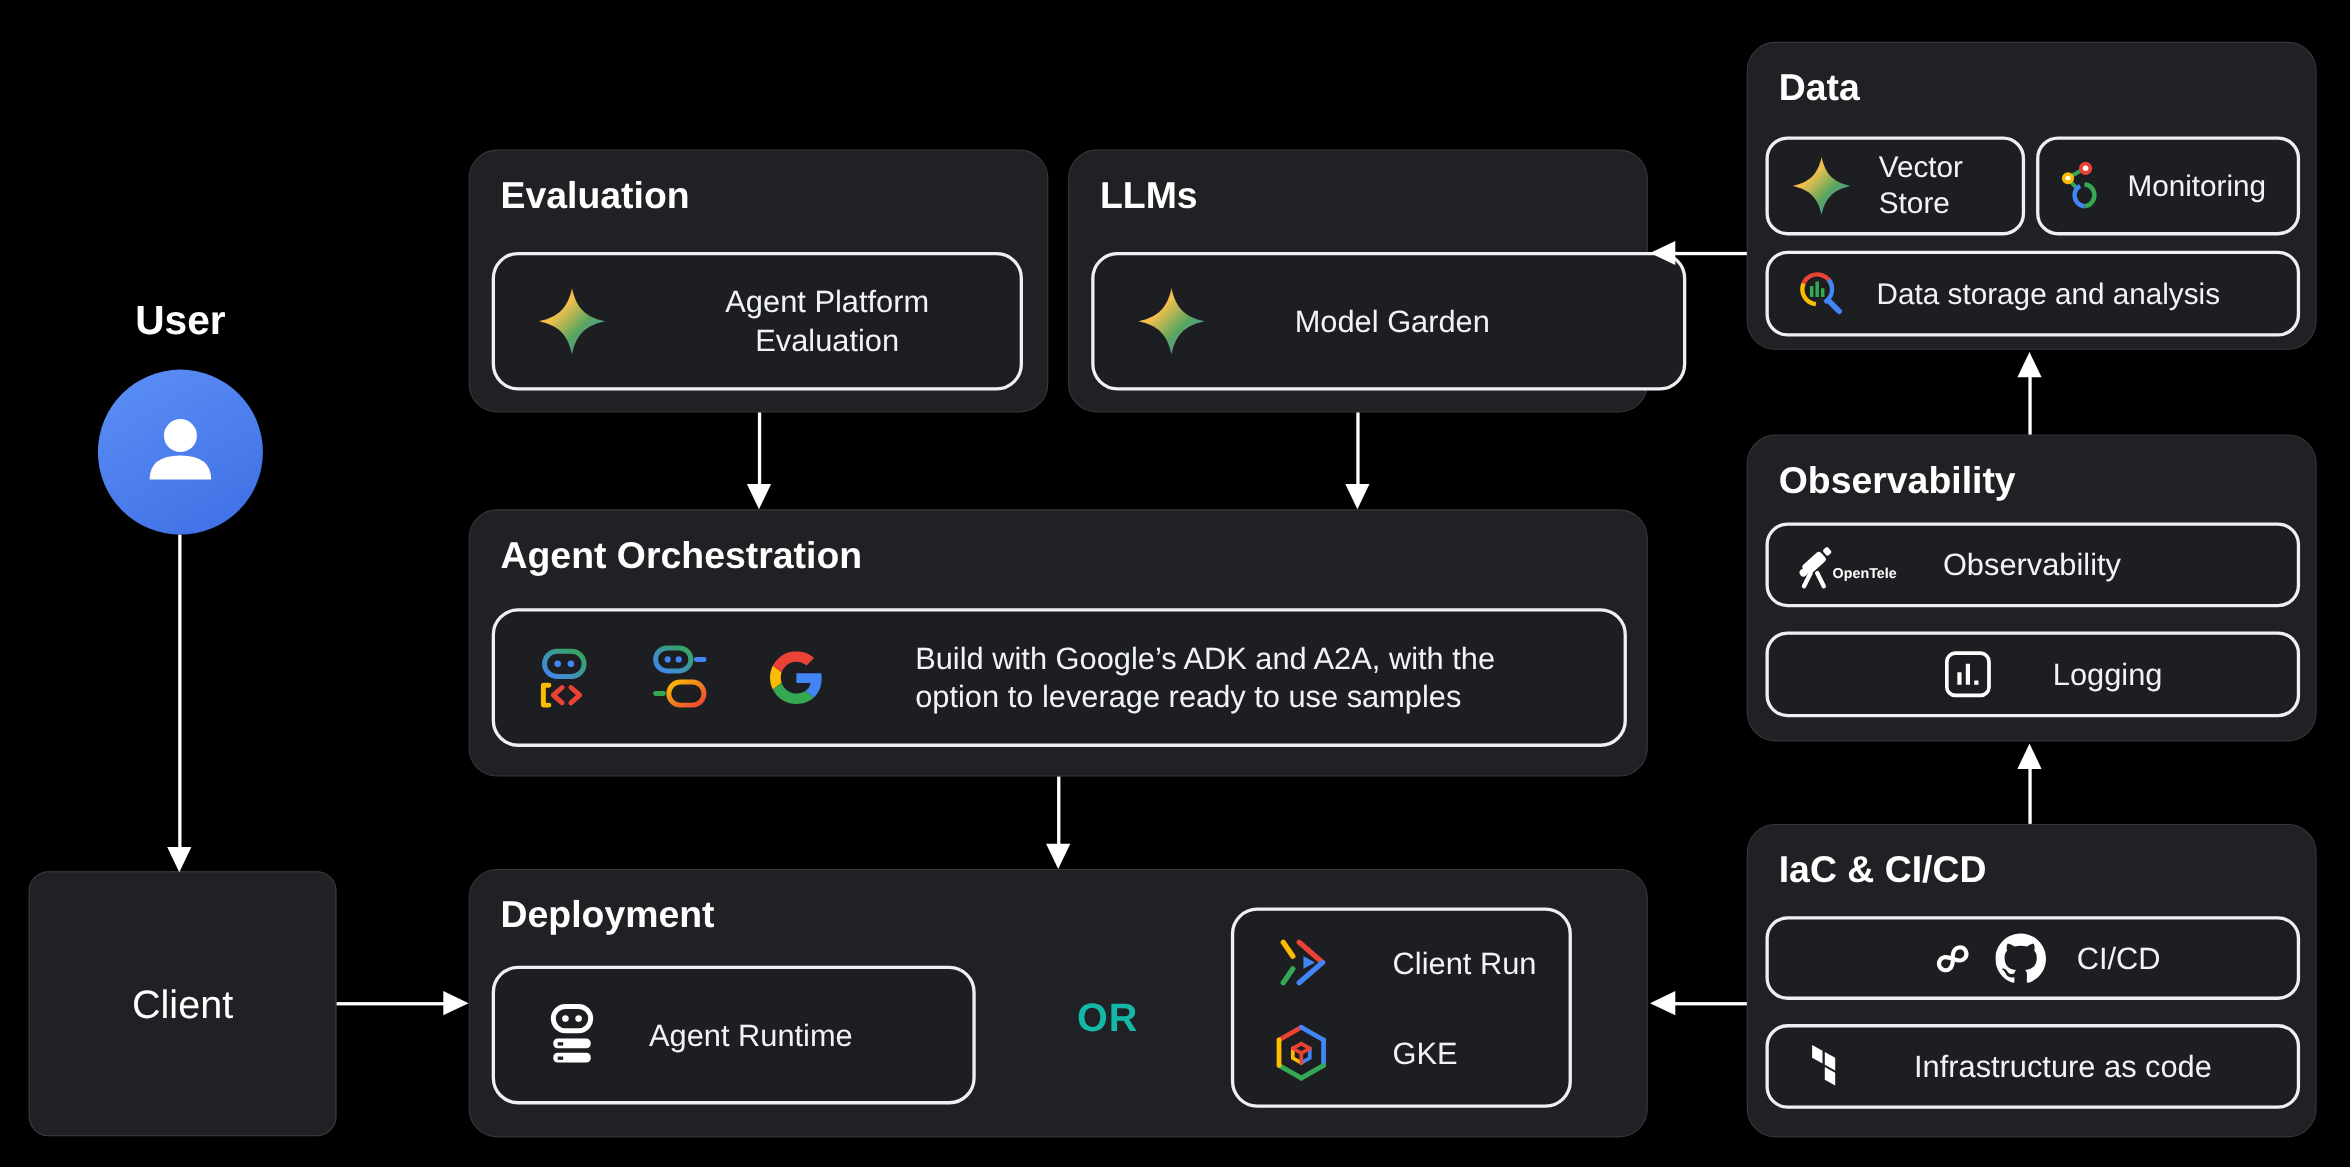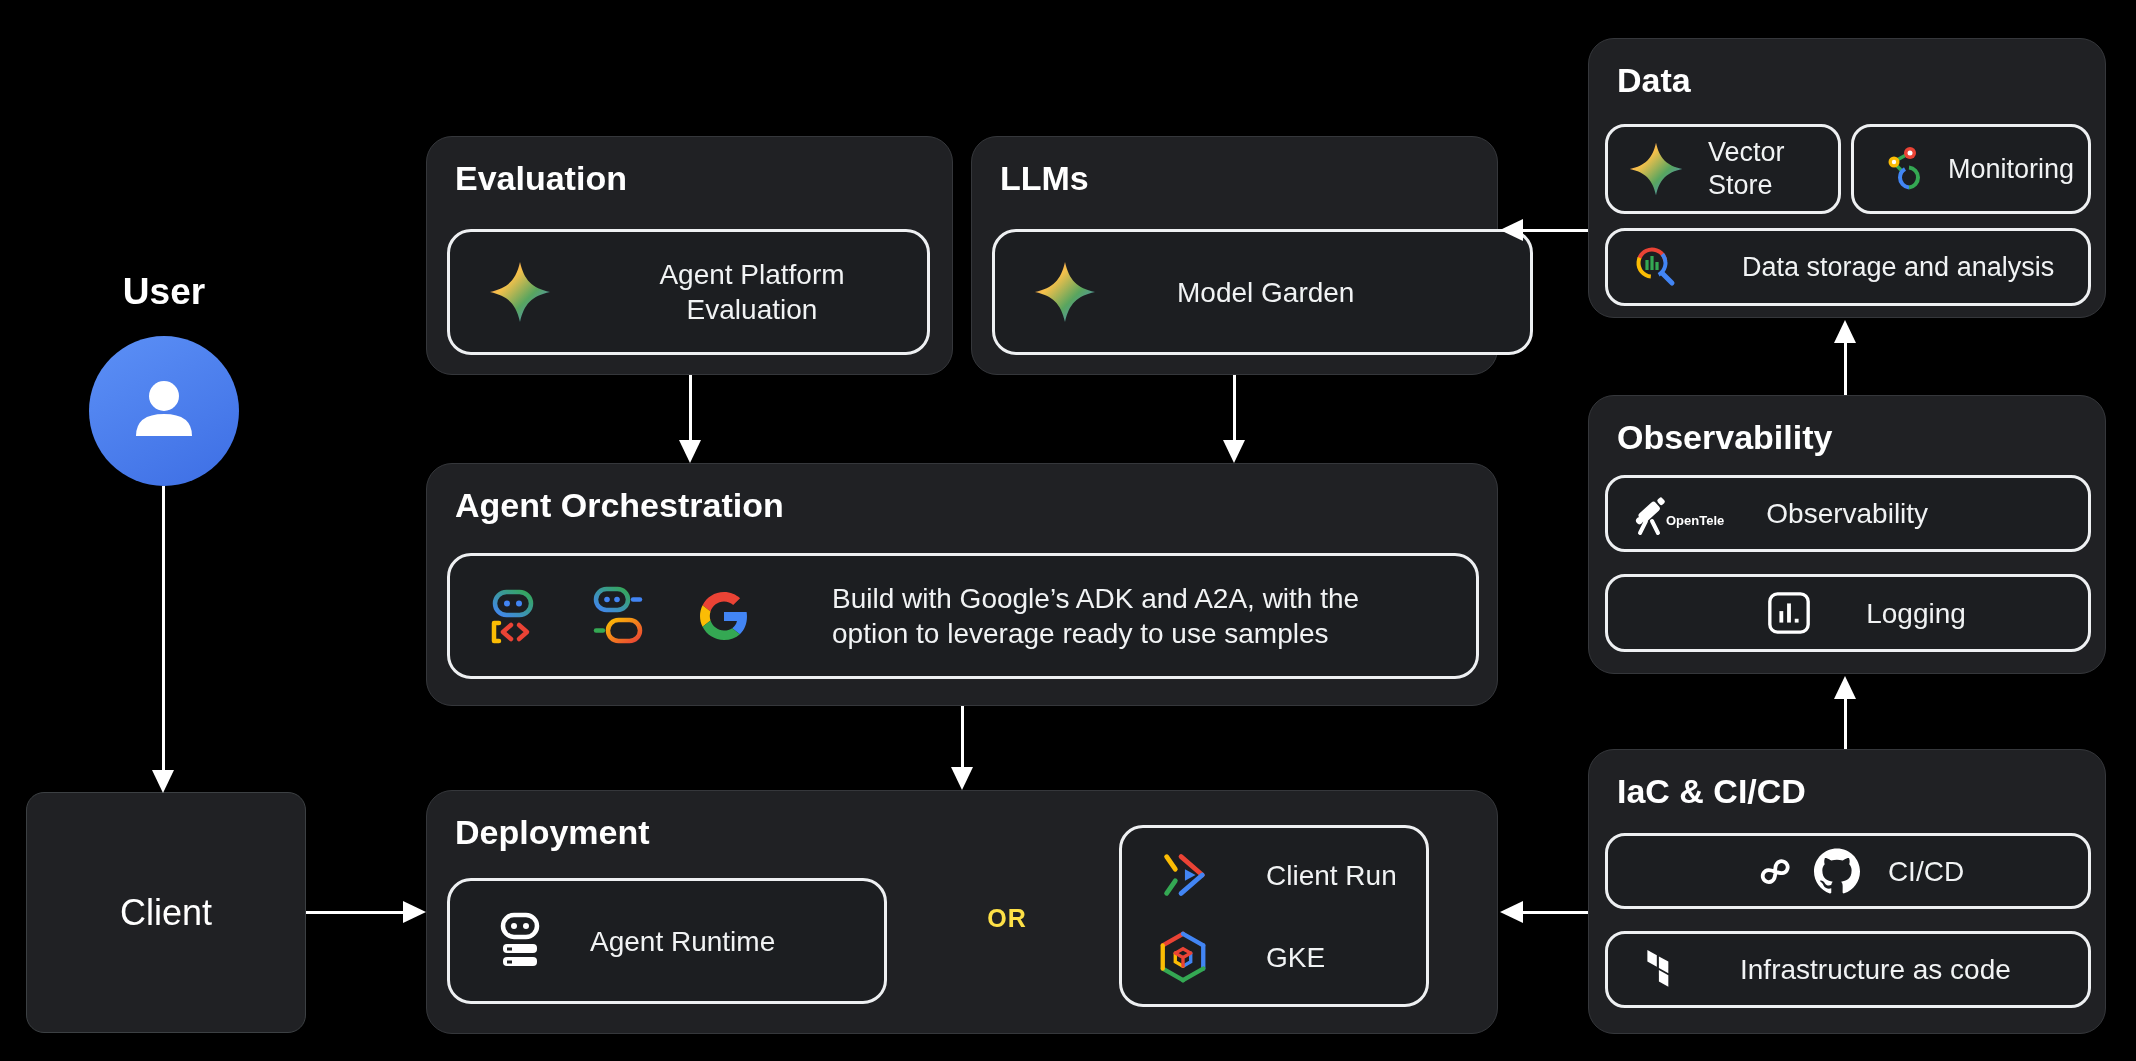--- a/index.html
+++ b/index.html
@@ -15,21 +15,21 @@
   .ah{position:absolute;width:0;height:0;border-style:solid;border-color:transparent;}
   .ah-down{border-left:11px solid transparent;border-right:11px solid transparent;border-top:23px solid #fff;border-bottom:0;}
   .ah-up{border-left:11px solid transparent;border-right:11px solid transparent;border-bottom:23px solid #fff;border-top:0;}
   .ah-left{border-top:11px solid transparent;border-bottom:11px solid transparent;border-right:23px solid #fff;border-left:0;}
   .ah-right{border-top:11px solid transparent;border-bottom:11px solid transparent;border-left:23px solid #fff;border-right:0;}
   .node-label{position:absolute;font-size:37px;font-weight:600;color:#fff;text-align:center;}
   .avatar{position:absolute;border-radius:50%;background:linear-gradient(150deg,#5c90f6 0%,#3d6ee4 100%);
           display:flex;align-items:center;justify-content:center;}
   .client{position:absolute;background:#202124;border:1.5px solid #3c4043;border-radius:18px;box-sizing:border-box;
           display:flex;align-items:center;justify-content:center;font-size:36px;font-weight:500;color:#fff;}
-  .or{position:absolute;font-size:25px;font-weight:600;color:#fde047;letter-spacing:1px;}
+  .or{position:absolute;font-size:36px;font-weight:600;color:#14b8a6;letter-spacing:1px;}
   .otel-text{font-size:13px;font-weight:700;color:#fff;margin-left:-8px;margin-top:14px;}
   svg{display:block;}
 </style>
 </head>
 <body>
 
 <div class="canvas">
 
   <svg width="0" height="0" style="position:absolute">
     <defs>
@@ -162,34 +162,34 @@
   </div>
 
   <div class="panel" style="left:1588px;top:38px;width:518px;height:280px;">
     <div class="panel-title">Data</div>
     <div class="chip" style="left:16px;top:85px;width:236px;height:90px;padding-left:20px;border-radius:20px;">
       <svg width="56" height="56" viewBox="0 0 64 64">
         <path d="M32 2 C36 20 44 28 62 32 C44 36 36 44 32 62 C28 44 20 36 2 32 C20 28 28 20 32 2 Z" fill="url(#gspark)"></path>
       </svg>
       <div class="small-label" style="margin-left:24px;width:115px;">Vector Store</div>
     </div>
-    <div class="chip" style="left:262px;top:85px;width:240px;height:90px;padding-left:16px;border-radius:20px;justify-content:center;">
+    <div class="chip" style="left:262px;top:85px;width:240px;height:90px;padding-left:16px;border-radius:20px;">
       <svg width="48" height="48" viewBox="0 0 48 48">
         <line x1="22" y1="10" x2="13" y2="15" stroke="#34a853" stroke-width="3.5"></line>
         <line x1="12" y1="20" x2="19" y2="27" stroke="#34a853" stroke-width="3.5"></line>
         <circle cx="10" cy="17" r="5.5" fill="#fbbc04"></circle>
           <circle cx="10" cy="17" r="2.2" fill="#fff"></circle>
         <circle cx="26" cy="8" r="6" fill="#ea4335"></circle>
           <circle cx="26" cy="8" r="2.5" fill="#fff"></circle>
         <path d="M25 42.5 a10 10 0 0 1 -9 -10 a10 10 0 0 1 5 -8.5" fill="none" stroke="#4285f4" stroke-width="4"></path>
         <path d="M25 42.5 a10 10 0 0 0 9 -10 a10 10 0 0 0 -9 -10" fill="none" stroke="#34a853" stroke-width="4"></path>
       </svg>
       <span class="small-label" style="margin-left:16px;">Monitoring</span>
     </div>
-    <div class="chip" style="left:16px;top:189px;width:486px;height:78px;padding-left:24px;border-radius:20px;gap:36px;">
+    <div class="chip" style="left:16px;top:189px;width:486px;height:78px;padding-left:24px;border-radius:20px;">
       <svg width="48" height="48" viewBox="0 0 48 48">
         <circle cx="20" cy="20" r="13.5" fill="none" stroke="#ea4335" stroke-width="4" pathLength="100" stroke-dasharray="42 58" transform="rotate(-160 20 20)"></circle>
         <circle cx="20" cy="20" r="13.5" fill="none" stroke="#fbbc04" stroke-width="4" pathLength="100" stroke-dasharray="30 70" transform="rotate(95 20 20)"></circle>
         <circle cx="20" cy="20" r="13.5" fill="none" stroke="#4285f4" stroke-width="4" pathLength="100" stroke-dasharray="28 72" transform="rotate(-40 20 20)"></circle>
         <line x1="15" y1="17" x2="15" y2="27" stroke="#34a853" stroke-width="3.2"></line>
         <line x1="20" y1="13" x2="20" y2="27" stroke="#34a853" stroke-width="3.2"></line>
         <line x1="25" y1="19" x2="25" y2="27" stroke="#34a853" stroke-width="3.2"></line>
         <line x1="30" y1="30" x2="40" y2="40" stroke="#4285f4" stroke-width="5" stroke-linecap="round"></line>
       </svg>
       <span class="small-label" style="margin-left:26px;">Data storage and analysis</span>

